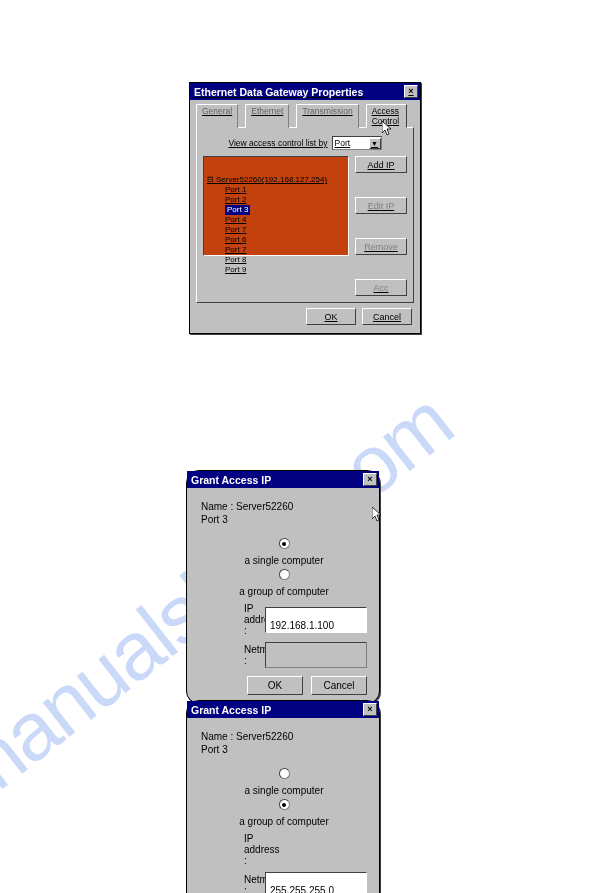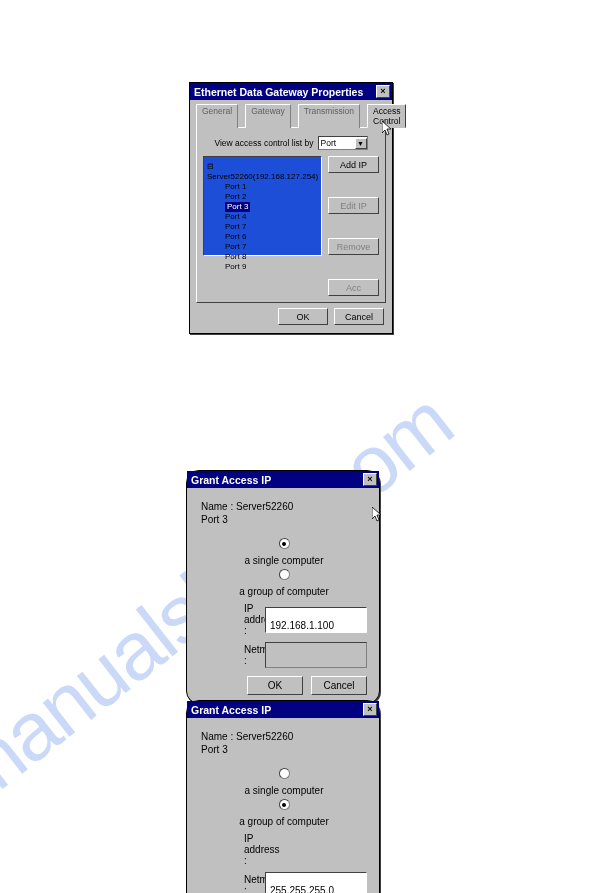--- a/index.html
+++ b/index.html
@@ -21,21 +21,21 @@
     padding: 0 2px 0 4px; font-size: 10.5px; font-weight: bold;
   }
   .title-close {
     width: 14px; height: 13px; background: #c0c0c0; line-height: 11px;
     border: 1px solid #fff; border-right-color: #404040; border-bottom-color: #404040;
     font-size: 9px; color: #000; text-align: center; font-weight: bold;
     font-family: Arial;
   }
 
   
-  .d1 { left: 189px; top: 82px; width: 204px; font-size: 9px; }
+  .d1 { left: 189px; top: 82px; width: 232px; font-size: 9px; text-decoration: underline; }
   .d1 .body { padding: 3px 6px 6px 6px; }
   .tabs { display: flex; font-size: 8.5px; }
   .tab {
     padding: 1px 5px; background: #c0c0c0;
     border: 1px solid #808080; border-bottom: none;
     border-top-color: #fff; border-left-color: #fff;
     margin-right: 7px; position: relative; top: 1px;
     color: #606060;
   }
   .tab.active { border: 1px solid #fff; border-right-color:#404040; border-bottom: 1px solid #c0c0c0; color:#000; }
@@ -48,23 +48,23 @@
     width: 50px; height: 14px; background: #fff;
     border: 1px solid #808080; border-top-color:#404040; border-left-color:#404040;
     display:flex; align-items:center; justify-content:space-between;
     font-size: 8.5px; padding-left: 2px;
   }
   .combo .arr { width:12px; height:11px; background:#c0c0c0;
     border: 1px solid #fff; border-right-color:#404040; border-bottom-color:#404040;
     font-size:7px; text-align:center; line-height:9px; }
   .tree-wrap { display:flex; gap:6px; }
   .tree {
-    flex:1; background:#1d4ed8; height: 100px;
+    flex:1; background:#c2410c; height: 100px;
     border: 1px solid #404040; border-right-color:#fff; border-bottom-color:#fff;
-    padding: 5px 3px; font-size: 8px; line-height: 10px; color:#000;
+    padding: 18px 3px; font-size: 8px; line-height: 10px; color:#000;
   }
   .tree .root { color:#000; }
   .tree .item { padding-left: 18px; }
   .tree .sel { background:#000080; color:#fff; display:inline-block; padding:0 2px;}
   .btn {
     height: 17px; background:#c0c0c0; font-size:9px; color:#000;
     border: 1px solid #fff; border-right-color:#404040; border-bottom-color:#404040;
     display:flex; align-items:center; justify-content:center;
   }
   .btn.disabled { color:#808080; }
@@ -105,21 +105,21 @@
 <div class="watermark">manualshive.com</div>
 
 <div class="dlg d1">
   <div class="titlebar">
     <span>Ethernet Data Gateway Properties</span>
     <span class="title-close">×</span>
   </div>
   <div class="body">
     <div class="tabs">
       <div class="tab">General</div>
-      <div class="tab">Gateway</div>
+      <div class="tab">Ethernet</div>
       <div class="tab">Transmission</div>
       <div class="tab active">Access Control</div>
     </div>
     <div class="panel">
       <div class="view-line">
         <span>View access control list by</span>
         <div class="combo">
           <span>Port</span>
           <span class="arr">▼</span>
         </div>

